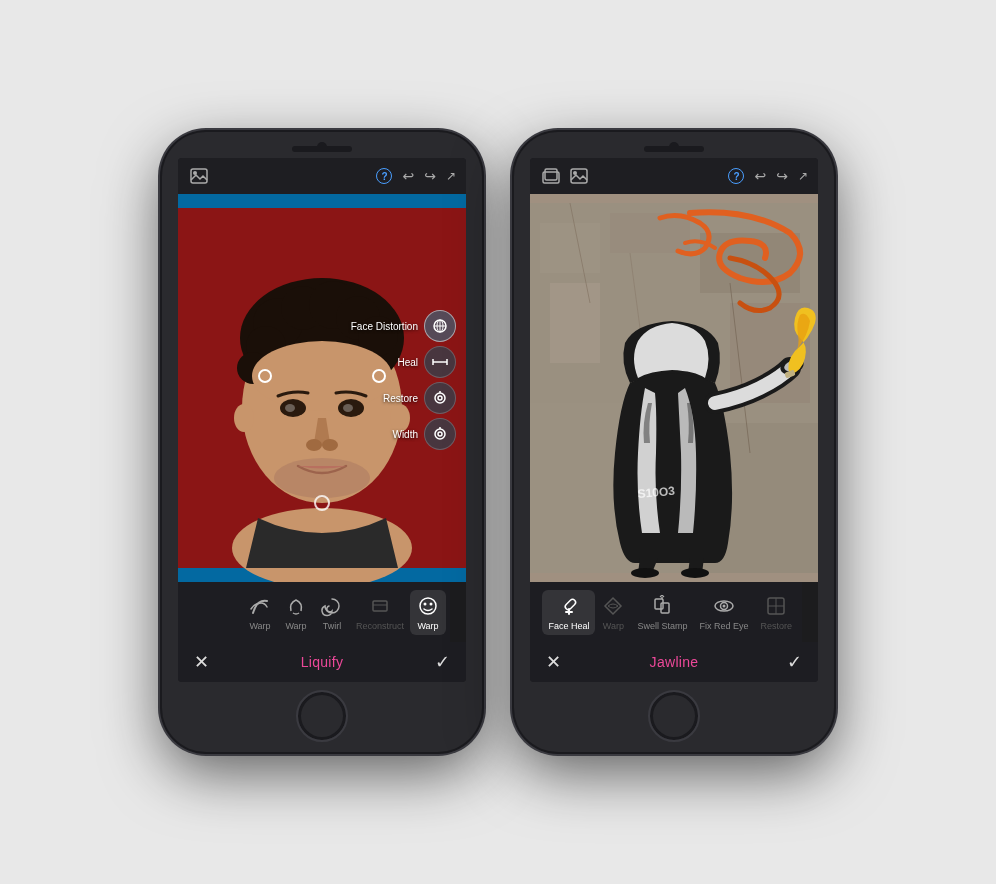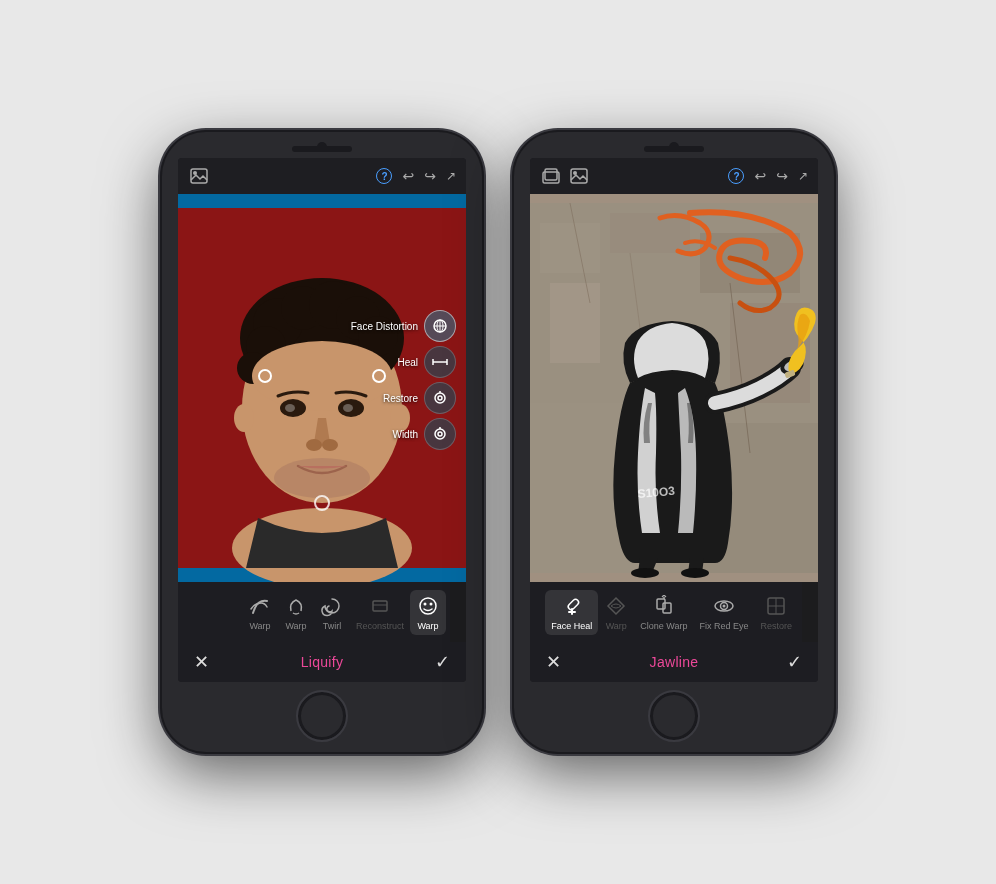--- a/index.html
+++ b/index.html
@@ -632,21 +632,21 @@
 
         <div class="tool-item">
           <div class="tool-icon">
             <svg width="22" height="22" viewBox="0 0 22 22">
               <rect x="4" y="4" width="8" height="10" rx="1" fill="none" stroke="#aaa" stroke-width="1.5"></rect>
               <rect x="10" y="8" width="8" height="10" rx="1" fill="none" stroke="#aaa" stroke-width="1.5"></rect>
               <line x1="11" y1="4" x2="11" y2="2" stroke="#aaa" stroke-width="1.5"></line>
               <path d="M9,2 L11,0 L13,2" fill="none" stroke="#aaa" stroke-width="1.2"></path>
             </svg>
           </div>
-          <span class="tool-label">Clone Warp</span>
+          <span class="tool-label">Swell Stamp</span>
         </div>
 
         <div class="tool-item">
           <div class="tool-icon">
             <svg width="22" height="22" viewBox="0 0 22 22">
               <ellipse cx="11" cy="11" rx="9" ry="5" fill="none" stroke="#aaa" stroke-width="1.5"></ellipse>
               <circle cx="11" cy="11" r="3.5" fill="none" stroke="#aaa" stroke-width="1.5"></circle>
               <circle cx="11" cy="11" r="1.5" fill="#aaa"></circle>
             </svg>
           </div>

